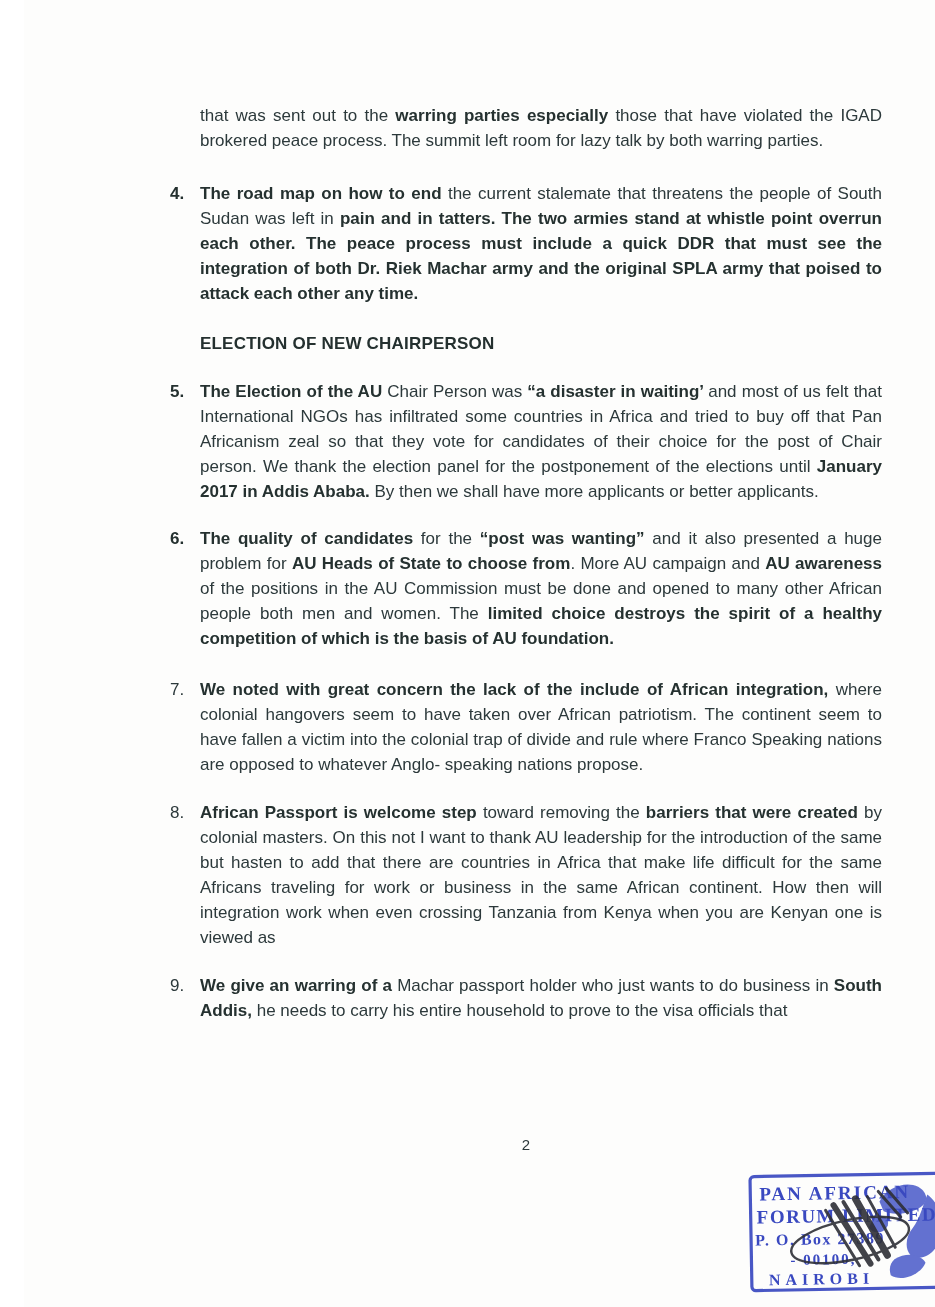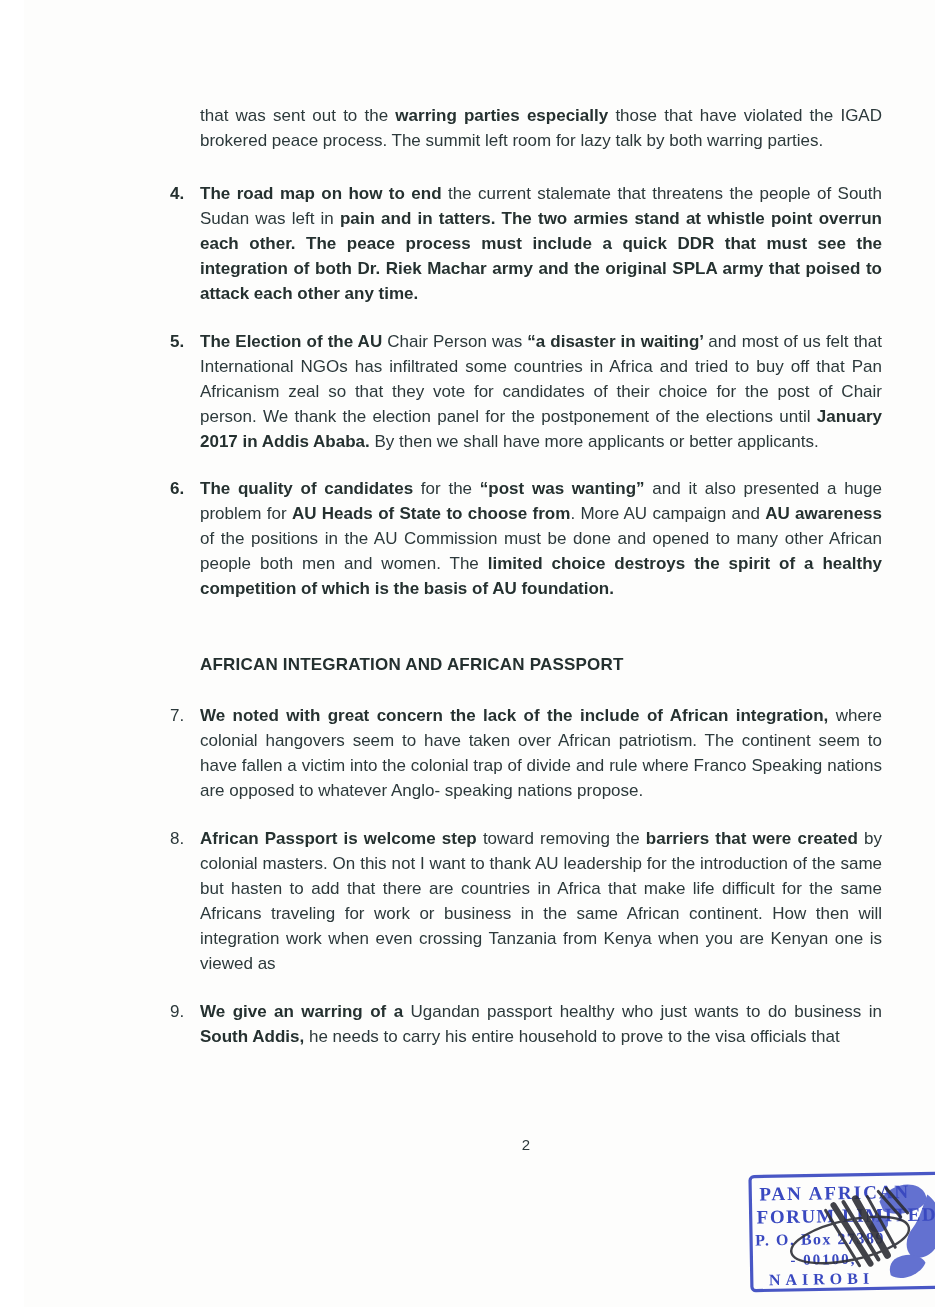--- a/index.html
+++ b/index.html
@@ -45,46 +45,46 @@
 
   <div class="content">
 
     <div class="para"><span>that was sent out to the </span><span class="b">warring parties especially </span><span>those that have violated the IGAD brokered peace process. The summit left room for lazy talk by both warring parties.</span></div>
 
     <div class="item" style="margin-top:28px">
       <span class="num b">4.</span>
       <div class="body"><span class="b">The road map on how to end </span><span>the current stalemate that threatens the people of South Sudan was left in </span><span class="b">pain and in tatters. The two armies stand at whistle point overrun each other. The peace process must include a quick DDR that must see the integration of both Dr. Riek Machar army and the original SPLA army that poised to attack each other any time.</span></div>
     </div>
 
+    <div class="heading" style="margin-top:25px">ELECTION OF NEW CHAIRPERSON</div>
 
     <div class="item" style="margin-top:23px">
       <span class="num b">5.</span>
       <div class="body"><span class="b">The Election of the AU </span><span>Chair Person was </span><span class="b">“a disaster in waiting’ </span><span>and most of us felt that International NGOs has infiltrated some countries in Africa and tried to buy off that Pan Africanism zeal so that they vote for candidates of their choice for the post of Chair person. We thank the election panel for the postponement of the elections until </span><span class="b">January 2017 in Addis Ababa. </span><span>By then we shall have more applicants or better applicants.</span></div>
     </div>
 
     <div class="item" style="margin-top:22px">
       <span class="num b">6.</span>
       <div class="body"><span class="b">The quality of candidates </span><span>for the </span><span class="b">“post was wanting” </span><span>and it also presented a huge problem for </span><span class="b">AU Heads of State to choose from</span><span>. More AU campaign and </span><span class="b">AU awareness </span><span>of the positions in the AU Commission must be done and opened to many other African people both men and women. The </span><span class="b">limited choice destroys the spirit of a healthy competition of which is the basis of AU foundation.</span></div>
     </div>
 
-    <div class="heading" style="margin-top:51px">AFRICAN INTEGRATION AND AFRICAN PASSPORT</div>
 
     <div class="item" style="margin-top:26px">
       <span class="num">7.</span>
       <div class="body"><span class="b">We noted with great concern the lack of the include of African integration, </span><span>where colonial hangovers seem to have taken over African patriotism. The continent seem to have fallen a victim into the colonial trap of divide and rule where Franco Speaking nations are opposed to whatever Anglo- speaking nations propose.</span></div>
     </div>
 
     <div class="item" style="margin-top:23px">
       <span class="num">8.</span>
       <div class="body"><span class="b">African Passport is welcome step </span><span>toward removing the </span><span class="b">barriers that were created </span><span>by colonial masters. On this not I want to thank AU leadership for the introduction of the same but hasten to add that there are countries in Africa that make life difficult for the same Africans traveling for work or business in the same African continent. How then will integration work when even crossing Tanzania from Kenya when you are Kenyan one is viewed as</span></div>
     </div>
 
     <div class="item" style="margin-top:23px">
       <span class="num">9.</span>
-      <div class="body"><span class="b">We give an warring of a </span><span>Ugandan passport healthy who just wants to do business in </span><span class="b">South Addis, </span><span>he needs to carry his entire household to prove to the visa officials that</span></div>
+      <div class="body"><span class="b">We give an warring of a </span><span>Machar passport holder who just wants to do business in </span><span class="b">South Addis, </span><span>he needs to carry his entire household to prove to the visa officials that</span></div>
     </div>
 
   </div>
 
   <div class="pagenum">2</div>
 
   <div class="stamp">
     <svg width="218" height="132" viewBox="0 0 218 132" xmlns="http://www.w3.org/2000/svg">
 
       <g fill="#4152c6" opacity="0.82">

